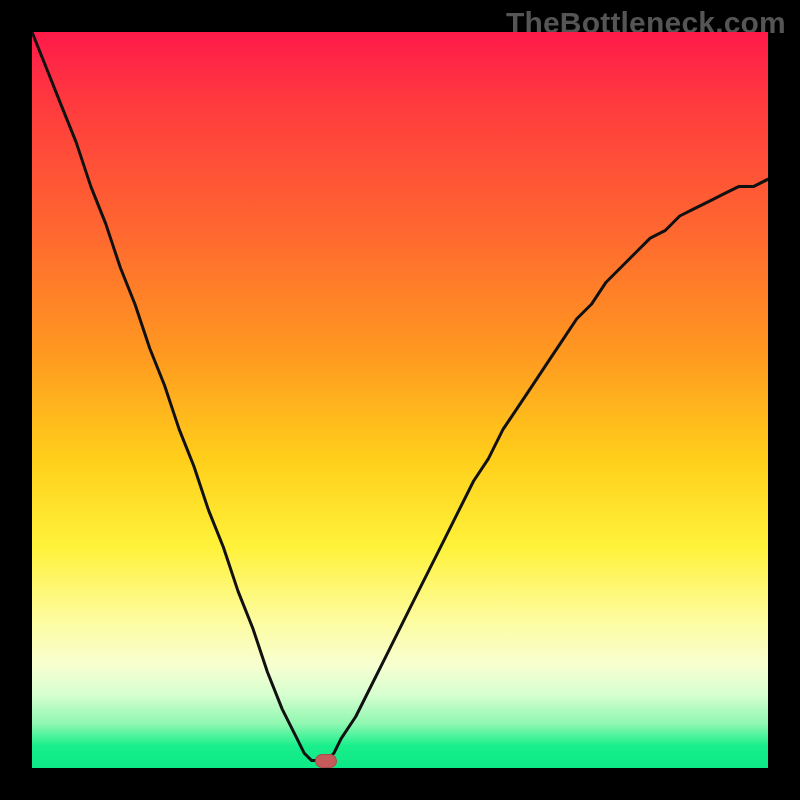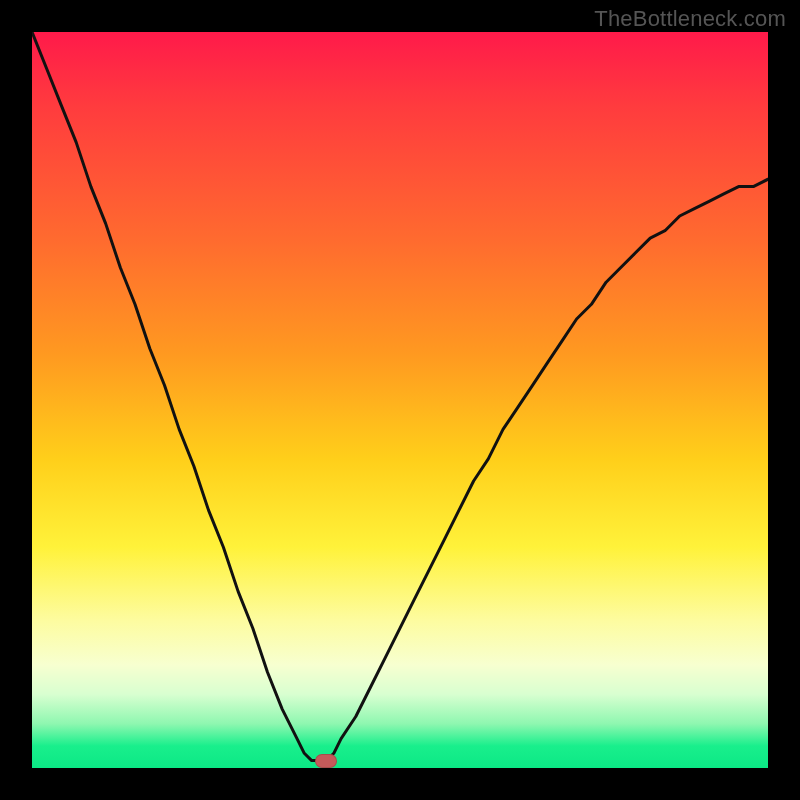--- a/index.html
+++ b/index.html
@@ -38,22 +38,22 @@
       #8ef7b0 94%,
       #19ef8c 97%,
       #0be885 100%
     );
   }
   .watermark {
     position: absolute;
     top: 6px;
     right: 14px;
     color: #555;
-    font-size: 22px;
-    font-weight: 400;
+    font-size: 30px;
+    font-weight: 700;
     letter-spacing: 0.2px;
     user-select: none;
   }
   svg.curve {
     position: absolute;
     top: 0;
     left: 0;
     width: 736px;
     height: 736px;
   }

